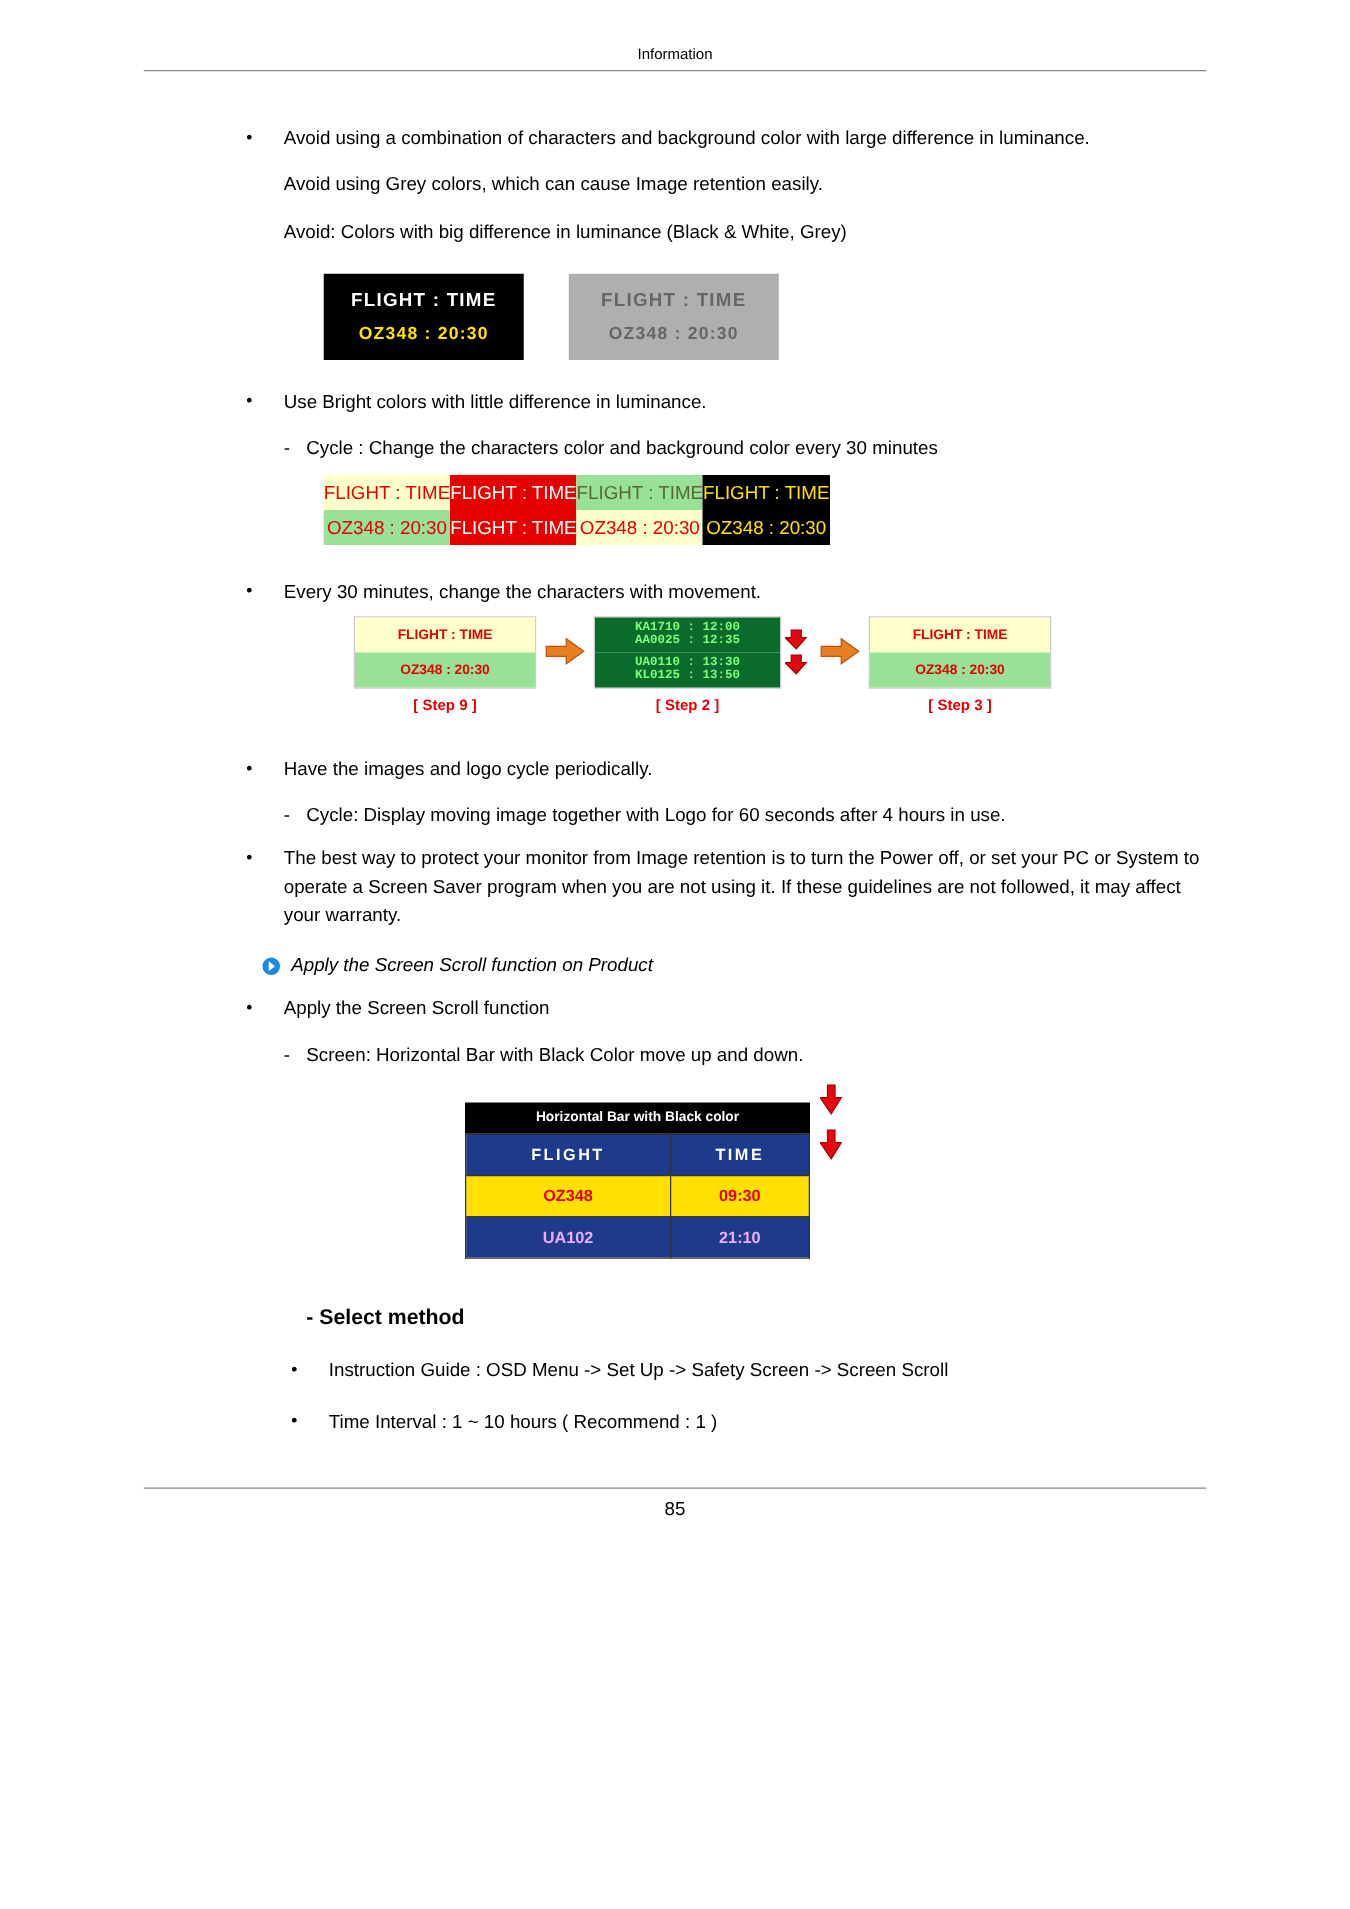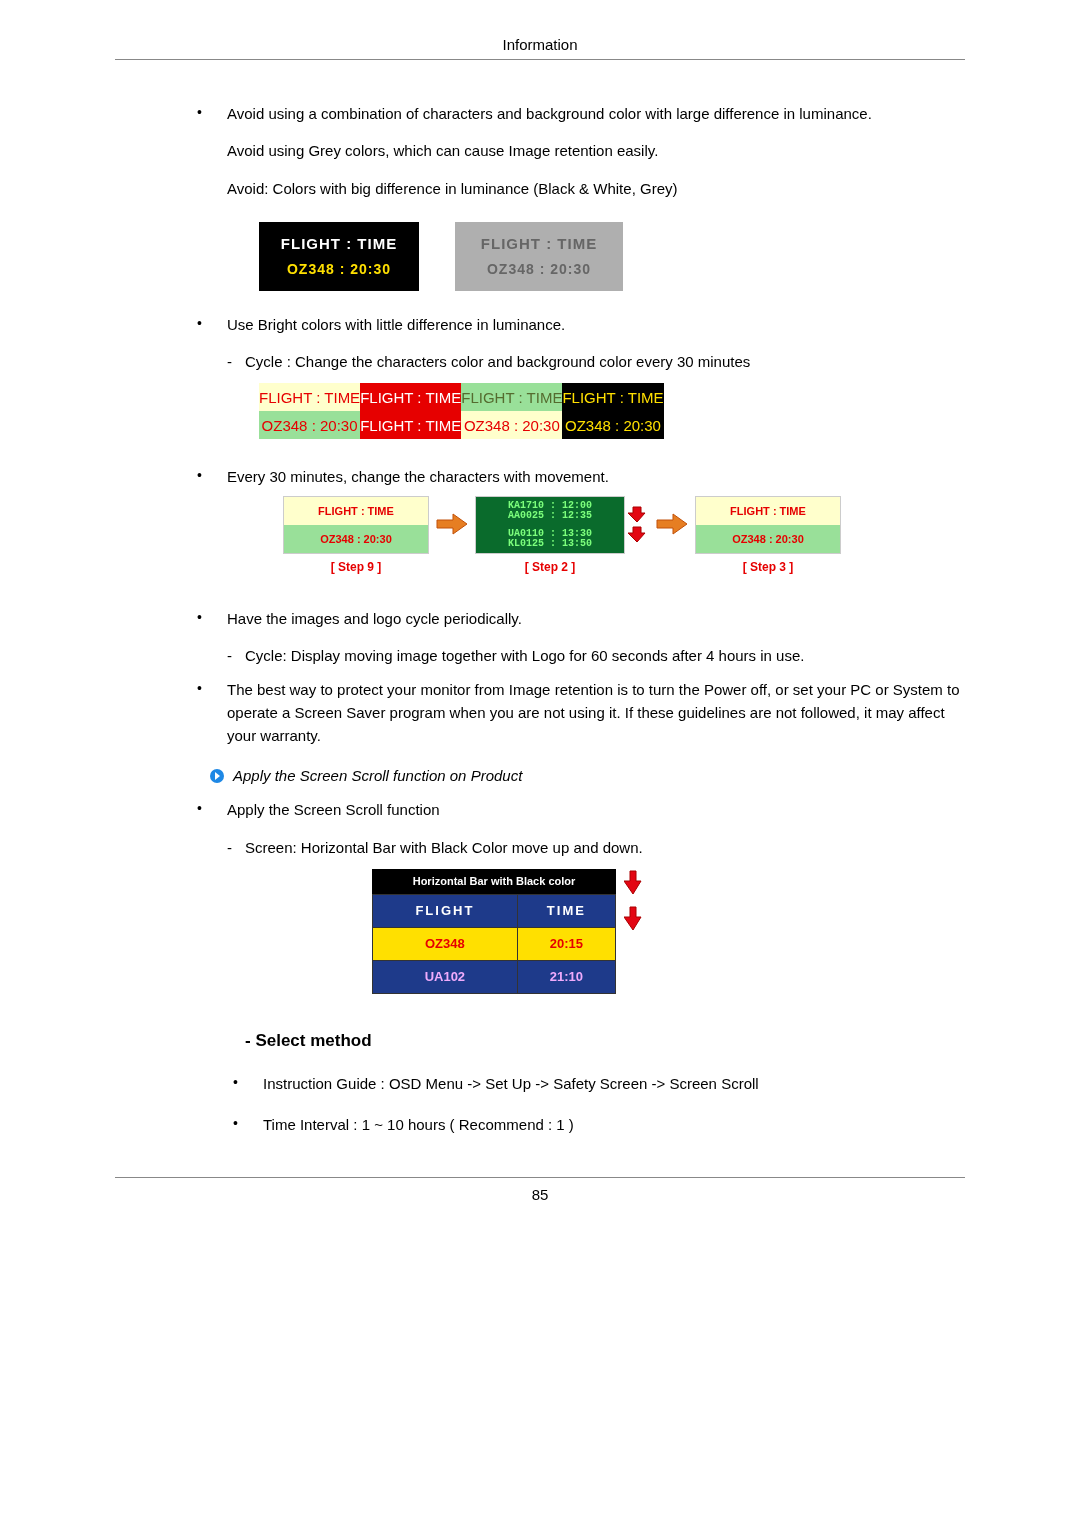--- a/index.html
+++ b/index.html
@@ -13,21 +13,21 @@
     width: 1080px;
     height: 1527px;
     box-sizing: border-box;
     padding: 36px 115px 20px 115px;
     position: relative;
   }
   .header-line {
     border-bottom: 1px solid #888;
     padding-bottom: 6px;
     text-align: center;
-    font-size: 15px;
+    font-size: 12px;
   }
   .content {
     margin-left: 94px; 
     margin-top: 42px;
   }
   ul { list-style: none; margin: 0; padding: 0; }
   li.bullet {
     position: relative;
     padding-left: 18px;
     margin-bottom: 10px;
@@ -104,21 +104,21 @@
   .step .lab { text-align: center; color:#e60000; font-family: Arial; font-size: 12px; font-weight: bold; margin-top: 4px; }
   .panel { border: 1px solid #ccc; height: 56px; display:flex; flex-direction:column; }
   .ph { height:28px; display:flex;align-items:center;justify-content:center; font-family:Arial; font-weight:bold; font-size:11px; }
   .p1 { background:#ffffcc; color:#e60000; }
   .p2 { background:#99e099; color:#e60000; }
   .pm { background:#0a6b2c; color:#7cff7c; font-family: "Courier New", monospace; font-size:10px; line-height:1.05; }
   .arrow-wrap { width: 46px; display:flex; align-items:center; justify-content:center; height:56px; }
   .darrow { display:flex;flex-direction:column; gap:2px; width:24px; align-items:center; justify-content:center; height:56px;}
   
   .fig4 { margin: 10px 0 10px 145px; display: flex; align-items: flex-start; }
-  .fig4 .board { width: 244px; }
+  .fig4 .board { width: 276px; margin-top: 16px; }
   .fig4 .hbar { background:#000; color:#fff; font-family:Arial;font-weight:bold;font-size:11px; text-align:center; padding:4px 0; }
   .fig4 table { border-collapse: collapse; width: 100%; }
   .fig4 td, .fig4 th { border: 1px solid #333; height: 30px; font-family: Arial, sans-serif; font-weight: bold; font-size: 13px; text-align: center; }
   .fig4 th { background:#1e3a8a; color:#fff; letter-spacing:2px; }
   .fig4 td.yel { background:#ffe000; color:#e60000; }
   .fig4 td.blu { background:#1e3a8a; color:#f0abfc; }
   .fig4 .down-arrows { margin-left: 8px; display:flex; flex-direction:column; gap:10px; }
   .footer-line { border-top: 1px solid #888; margin-top: 40px; text-align:center; padding-top:8px; font-size:15px; }
   .arrow-svg { width: 34px; height: 24px; }
   .darrow-svg { width: 18px; height: 18px; }
@@ -265,21 +265,21 @@
           <div class="board">
             <div class="hbar">Horizontal Bar with Black color</div>
             <table>
               <tbody>
                   <tr>
                 <th>FLIGHT</th>
                 <th>TIME</th>
               </tr>
               <tr>
                 <td class="yel">OZ348</td>
-                <td class="yel">20:15</td>
+                <td class="yel">09:30</td>
               </tr>
               <tr>
                 <td class="blu">UA102</td>
                 <td class="blu">21:10</td>
               </tr>
             </tbody>
               </table>
           </div>
           <div class="down-arrows">
             <svg class="vdown" viewBox="0 0 18 26">

